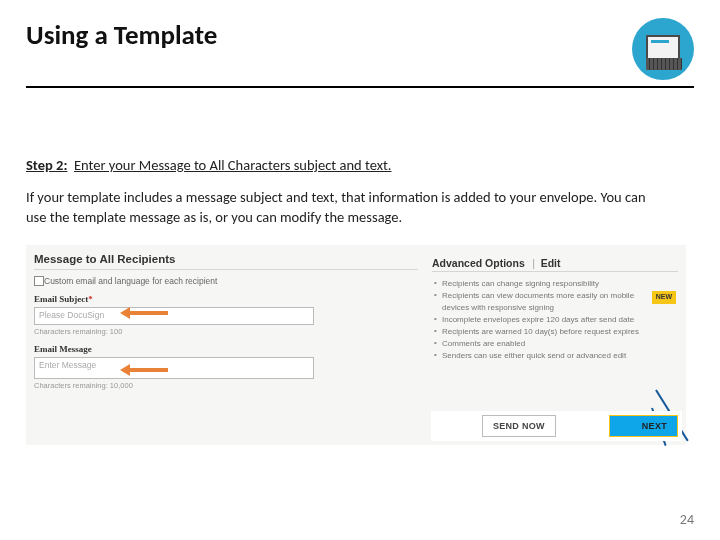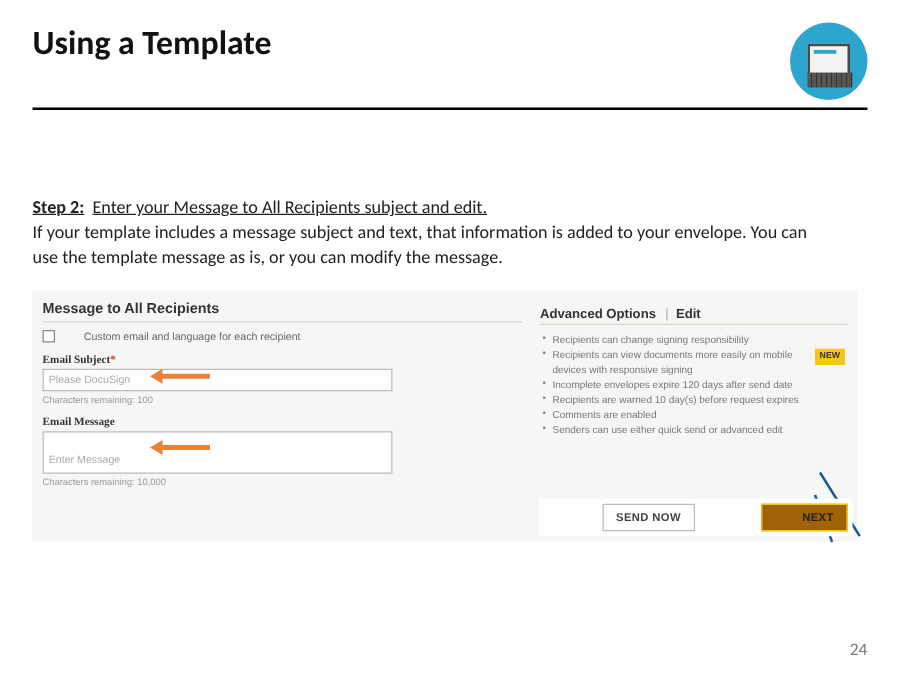--- a/index.html
+++ b/index.html
@@ -27,49 +27,49 @@
   .monitor { width: 34px; height: 28px; background: #f3f3f3; border: 2px solid #4a4a4a; position: relative; }
   .screen-bar { position: absolute; top: 3px; left: 3px; width: 18px; height: 3px; background: #2da6cf; }
   .kbd { width: 36px; height: 12px; background: #333; position: absolute; bottom: 10px; left: 14px; border-radius: 1px;
          background-image: repeating-linear-gradient(90deg,#555 0 3px,#333 3px 4px),
                            repeating-linear-gradient(0deg,#555 0 2.5px,#333 2.5px 3.5px); }
 
   .step-line { margin-top: 68px; font-size: 14.5px; }
   .step-line .label { font-weight: 700; text-decoration: underline; }
   .step-line .stext { text-decoration: underline; }
 
-  .explain { margin-top: 2px; font-size: 14.5px; line-height: 1.35; max-width: 640px; }
+  .explain { margin-top: 14px; font-size: 14.5px; line-height: 1.35; max-width: 640px; }
 
   
   .shot {
     margin-top: 18px;
     width: 660px;
     height: 200px;
     background: #f6f6f4;
     position: relative;
     font-family: Arial, sans-serif;
   }
   .shot-left {
     position: absolute; left: 0; top: 0; width: 400px; padding: 8px 8px 8px 8px;
   }
   .sec-head { font-size: 11.5px; font-weight: 700; color: #333; margin-bottom: 4px; }
   .hr-thin { border: none; border-top: 1px solid #d6d6d3; margin: 0 0 6px 0; }
 
-  .chk-row { display: flex; align-items: center; gap: 23px; font-size: 8.5px; color: #666; margin: 2px 0 8px 0; }
+  .chk-row { display: flex; align-items: center; gap: 0; font-size: 8.5px; color: #666; margin: 2px 0 8px 0; }
   .chk { width: 10px; height: 10px; border: 1px solid #888; background: #fff; }
 
   .flabel { font-size: 9px; font-weight: 700; color: #333; margin-top: 4px; font-family: Liberation Serif, serif; }
   .req { color: #c33; }
   .tinput {
     margin-top: 3px; width: 280px; height: 18px; border: 1px solid #bbb; background: #fff;
     font-size: 8.5px; color: #aaa; padding: 2px 4px;
   }
   .tarea {
     margin-top: 3px; width: 280px; height: 22px; border: 1px solid #bbb; background: #fff;
-    font-size: 8.5px; color: #aaa; padding: 16px 4px;
+    font-size: 8.5px; color: #aaa; padding: 2px 4px;
   }
   .counter { font-size: 7.5px; color: #999; margin-top: 2px; }
 
   .arrow {
     position: absolute; width: 48px; height: 8px;
   }
   .arrow .shaft { position: absolute; top: 3px; right: 8px; left: 0; height: 4px; background: #e98237; }
   .arrow .head {
     position: absolute; right: 0; top: -1px; width: 0; height: 0;
     border-left: 10px solid #e98237; border-top: 6px solid transparent; border-bottom: 6px solid transparent;
@@ -104,21 +104,21 @@
   }
 
   .btns {
     position: absolute; right: 4px; bottom: 4px; display: flex; gap: 6px;
     background: #fff; padding: 4px;
   }
   .btn {
     font-size: 9px; font-weight: 700; letter-spacing: .3px;
     padding: 5px 10px; border: 1px solid #bbb; background: #fff; color: #444; margin-left: 47px;
   }
-  .btn.primary { background: #a16207; border-color: #f5c518; color: #222; padding-left: 32px; }
+  .btn.primary { background: #0ea5e9; border-color: #f5c518; color: #222; padding-left: 32px; }
 
   .pagenum { position: absolute; right: 26px; bottom: 12px; font-size: 14px; color: #777; }
 </style>
 </head>
 <body>
 
 <div class="slide">
   <div class="title-row">
     <div>
       <div class="title">Using a Template</div>
@@ -127,21 +127,21 @@
       <div class="monitor">
           <div class="screen-bar"></div>
         </div>
       <div class="kbd"></div>
     </div>
   </div>
   <hr class="rule">
 
   <div class="step-line">
     <span class="label">Step 2:</span>
-    &nbsp;<span class="stext">Enter your Message to All Recipients subject and edit.</span>
+    &nbsp;<span class="stext">Enter your Message to All Characters subject and text.</span>
   </div>
 
   <p class="explain">If your template includes a message subject and text, that information is added to your envelope. You can use the template message as is, or you can modify the message.</p>
 
   <div class="shot">
 
     <div class="shot-left">
       <div class="sec-head">Message to All Recipients</div>
       <hr class="hr-thin">
       <div class="chk-row">

